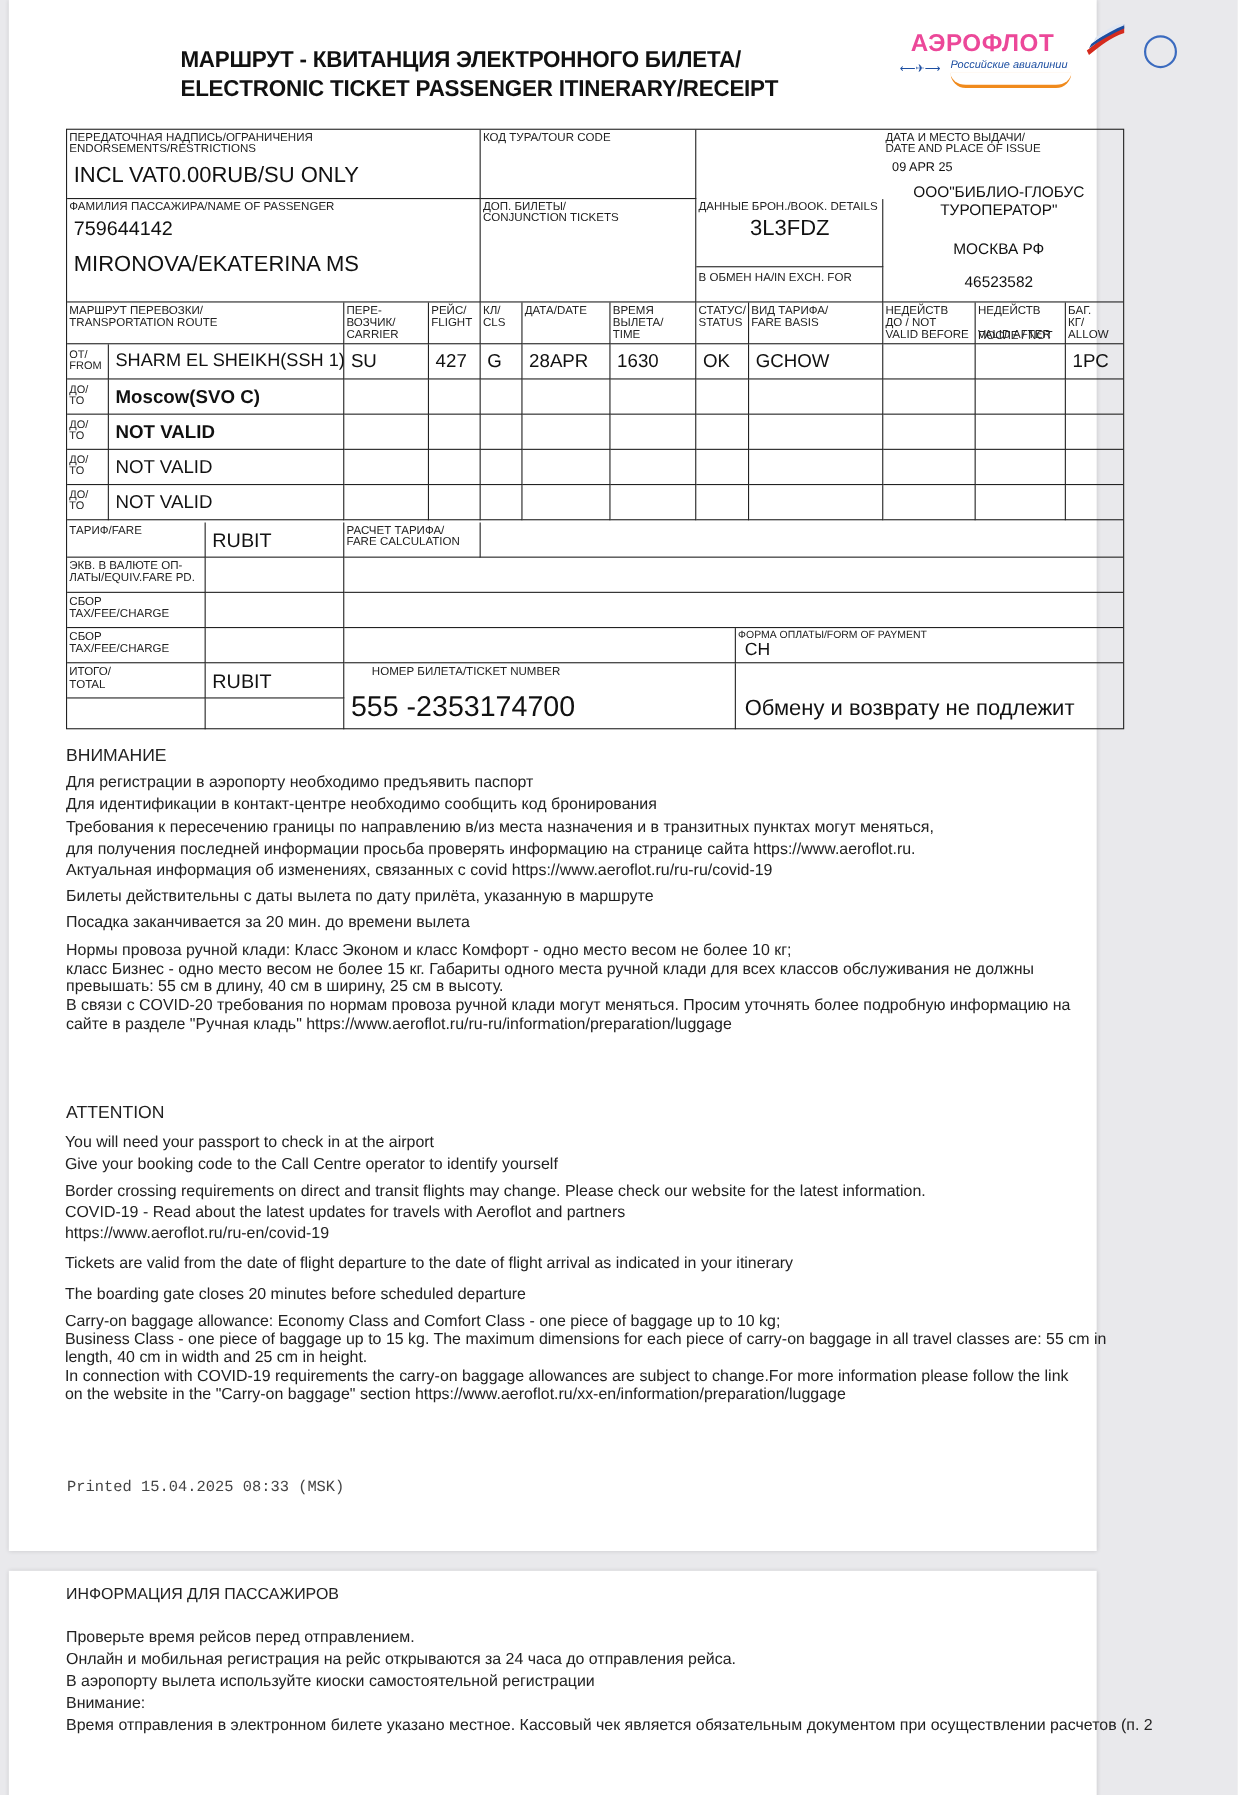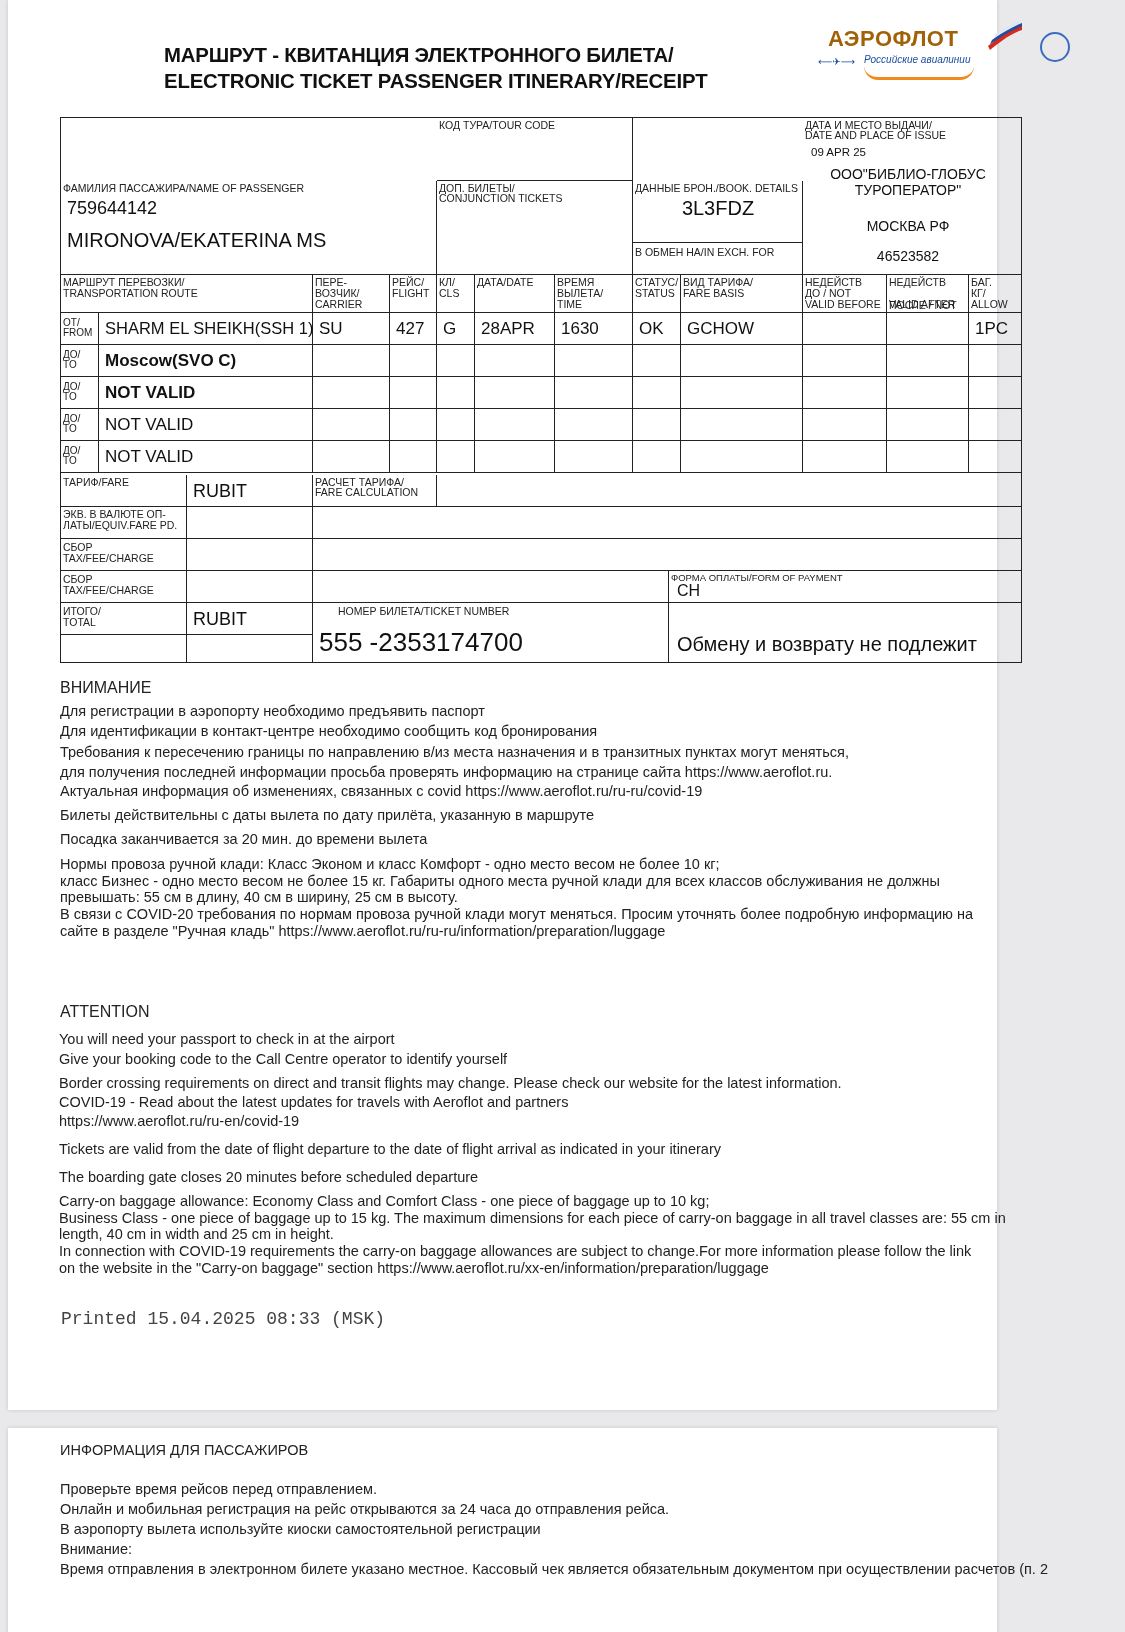--- a/index.html
+++ b/index.html
@@ -3,40 +3,40 @@
 <meta charset="utf-8">
 <style>
   * { box-sizing: border-box; margin: 0; padding: 0; }
   html, body { width: 1125px; height: 1632px; overflow: hidden; background: #e9e9ec; font-family: "Liberation Sans", sans-serif; color: #111; }
   .page { position: absolute; left: 8px; width: 989px; background: #fff; box-shadow: 0 0 4px rgba(0,0,0,0.15); }
   #page1 { top: 0; height: 1410px; }
   #page2 { top: 1428px; height: 220px; }
   .abs { position: absolute; }
   .title { left: 156px; top: 42px; font-weight: bold; font-size: 21px; line-height: 26px; letter-spacing: -0.2px; font-stretch: condensed; transform: scaleX(0.97); transform-origin: left top; }
   .logo { left: 810px; top: 22px; width: 260px; height: 60px; }
-  .logo .brand { position: absolute; left: 10px; top: 4px; font-weight: bold; font-size: 22px; color: #a16207; letter-spacing: 0.5px; }
+  .logo .brand { position: absolute; left: 10px; top: 4px; font-weight: bold; font-size: 22px; color: #ec4899; letter-spacing: 0.5px; }
   .logo .sub { position: absolute; left: 46px; top: 32px; font-size: 10px; font-style: italic; color: #1c4ea1; }
   .logo .flag { position: absolute; left: 168px; top: 0; width: 38px; height: 28px; }
   .logo .skyteam { position: absolute; left: 222px; top: 10px; width: 30px; height: 30px; border: 2px solid #3b6bbf; border-radius: 50%; }
   .logo .swoosh { position: absolute; left: 46px; top: 44px; width: 110px; height: 14px; border-bottom: 3px solid #f08a1c; border-radius: 0 0 60px 60px; }
   .logo .wings { position: absolute; left: 0; top: 34px; font-size: 10px; color: #1c4ea1; }
 
   .grid { position: absolute; left: 52px; top: 117px; width: 962px; height: 546px; border: 1.5px solid #222; }
   .cell { position: absolute; border-right: 1.2px solid #222; border-bottom: 1.2px solid #222; }
   .lbl { position: absolute; font-size: 10.5px; line-height: 10.5px; color: #222; text-transform: uppercase; }
   .val { position: absolute; font-size: 18px; color: #111; white-space: nowrap; }
   .val.b { font-weight: bold; }
   .val.sm { font-size: 11.5px; }
   .val.md { font-size: 14px; }
   .val.lg { font-size: 20px; }
   .val.xl { font-size: 26px; }
   .ctr { text-align: center; }
   .lines { position: absolute; font-size: 14.5px; line-height: 18px; color: #222; }
   .head { font-size: 16px; color: #222; }
-  .printed { font-family: "Liberation Mono", monospace; font-size: 18px; color: #444; }
+  .printed { font-family: "Liberation Mono", monospace; font-size: 14px; color: #444; margin-top: 35px; }
 </style>
 </head>
 <body>
 
 <div class="page" id="page1">
 
   <div class="abs title">
     <div>МАРШРУТ - КВИТАНЦИЯ ЭЛЕКТРОННОГО БИЛЕТА/</div>
     <div>ELECTRONIC TICKET PASSENGER ITINERARY/RECEIPT</div>
   </div>
@@ -49,20 +49,25 @@
       <path d="M6 18 C16 10,26 4,36 0 L36 4 C26 8,16 14,4 22 Z" fill="#1c4ea1"></path>
       <path d="M10 12 C18 6,28 0,36 -2 L36 1 C28 4,18 10,8 16 Z" fill="#dfe6f2"></path>
     </svg>
     <span class="sub">Российские авиалинии</span>
     <span class="swoosh"></span>
     <span class="skyteam"></span>
   </div>
 
   <div class="grid">
 
+    <div class="cell" style="left:0;top:0;width:376px;height:63px;">
+      <div class="lbl" style="left:2px;top:2px;">ПЕРЕДАТОЧНАЯ НАДПИСЬ/ОГРАНИЧЕНИЯ</div>
+      <div class="lbl" style="left:2px;top:12px;">ENDORSEMENTS/RESTRICTIONS</div>
+      <div class="val lg" style="left:6px;top:30px;">INCL VAT0.00RUB/SU ONLY</div>
+    </div>
     <div class="cell" style="left:376px;top:0;width:196px;height:63px;">
       <div class="lbl" style="left:2px;top:2px;">КОД ТУРА/TOUR CODE</div>
     </div>
     <div class="cell" style="left:742px;top:0;width:218px;height:157px;border-right:none;">
       <div class="lbl" style="left:2px;top:2px;">ДАТА И МЕСТО ВЫДАЧИ/</div>
       <div class="lbl" style="left:2px;top:12px;">DATE AND PLACE OF ISSUE</div>
       <div class="val sm" style="left:8px;top:28px;">09 APR 25</div>
       <div class="val md ctr" style="left:0;width:210px;top:48px;">ООО"БИБЛИО-ГЛОБУС</div>
       <div class="val md ctr" style="left:0;width:210px;top:64px;">ТУРОПЕРАТОР"</div>
       <div class="val md ctr" style="left:0;width:210px;top:100px;">МОСКВА РФ</div>

